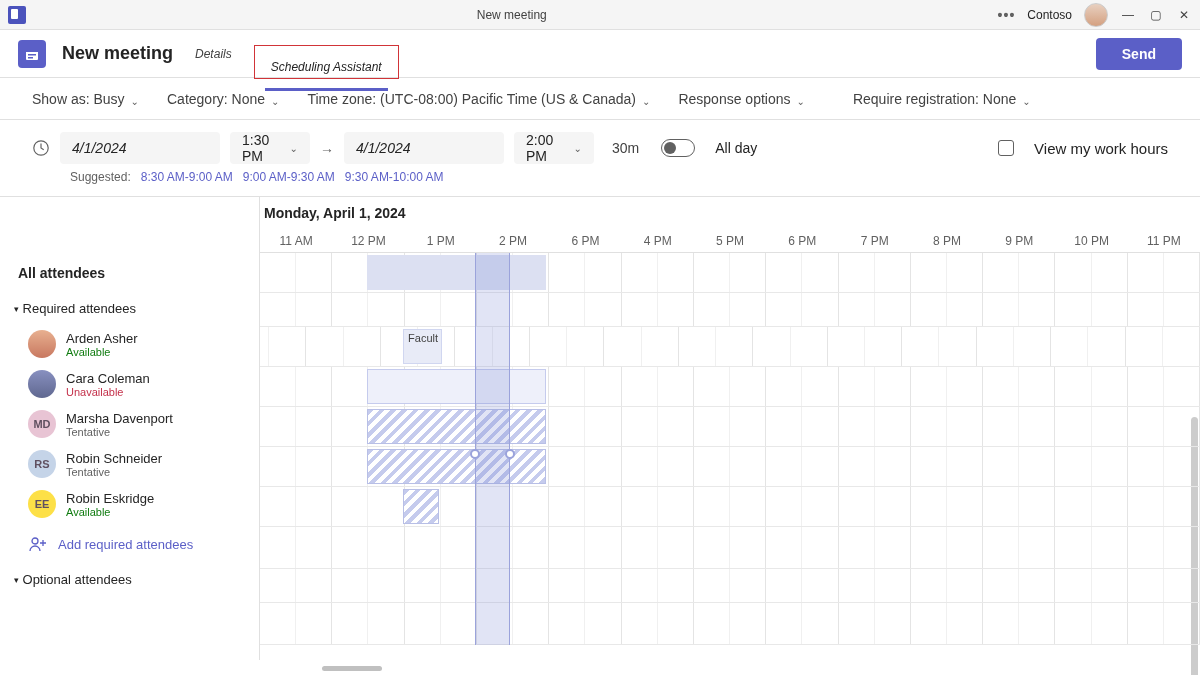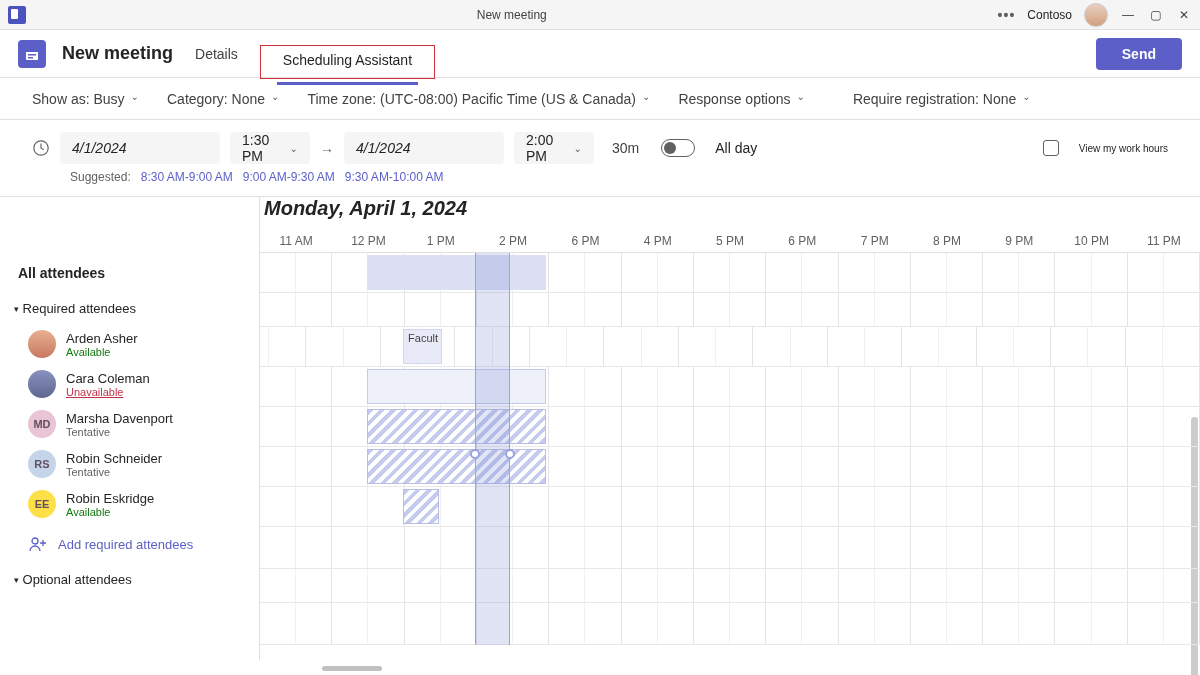--- a/index.html
+++ b/index.html
@@ -14,43 +14,43 @@
 .title-right .dots { color: #616161; font-weight: bold; letter-spacing: 1px; }
 .title-right .org { font-size: 12px; }
 .avatar { width: 24px; height: 24px; border-radius: 50%; background: linear-gradient(#e8d0c0,#d4a080); border: 1px solid #ccc; }
 .winbtn { width: 16px; height: 16px; display: flex; align-items: center; justify-content: center; color: #424242; font-size: 12px; cursor: pointer; }
 
 
 .header { height: 48px; display: flex; align-items: center; padding: 0 18px; gap: 16px; border-bottom: 1px solid #e0e0e0; }
 .cal-icon { width: 28px; height: 28px; background: #5b5fc7; border-radius: 4px; display: flex; align-items: center; justify-content: center; }
 .cal-icon svg { fill: #fff; }
 .page-title { font-size: 18px; font-weight: 700; }
-.tab { font-size: 14px; color: #424242; padding: 14px 6px; cursor: pointer; }
+.tab { font-size: 12px; color: #424242; padding: 14px 6px; cursor: pointer; font-style: italic; }
 .tab.active { color: #242424; border-bottom: 3px solid #5b5fc7; }
-.highlight-box { border: 1px solid #d13438; padding: 0 16px; height: 34px; display: flex; align-items: center; margin-top: 16px; }
+.highlight-box { border: 1px solid #d13438; padding: 0 10px; height: 34px; display: flex; align-items: flex-start; margin-top: 16px; }
 .spacer { flex: 1; }
 .send-btn { background: #5b5fc7; color: #fff; border: none; padding: 8px 26px; border-radius: 4px; font-size: 14px; font-weight: 600; cursor: pointer; }
 
 
 .options { height: 42px; display: flex; align-items: center; padding: 0 32px; gap: 28px; font-size: 14px; color: #424242; border-bottom: 1px solid #e0e0e0; }
-.opt { display: flex; align-items: flex-start; gap: 6px; cursor: pointer; }
+.opt { display: flex; align-items: flex-end; gap: 6px; cursor: pointer; }
 .chev { font-size: 10px; color: #616161; }
 
 
 .timerow { padding: 12px 32px 0; display: flex; align-items: center; gap: 10px; }
 .clock-icon { width: 18px; height: 18px; color: #616161; }
 .date-input, .time-input { background: #f5f5f5; border: none; padding: 8px 12px; border-radius: 4px; font-size: 14px; color: #242424; height: 32px; }
 .date-input { width: 160px; font-style: italic; }
 .time-input { width: 80px; display: flex; align-items: center; justify-content: space-between; cursor: pointer; }
 .arrow-right { color: #616161; }
 .duration { font-size: 14px; color: #424242; margin-left: 8px; }
 .toggle { width: 34px; height: 18px; border-radius: 9px; background: #fff; border: 1px solid #616161; position: relative; margin-left: 12px; cursor: pointer; }
 .toggle::after { content: ""; position: absolute; width: 12px; height: 12px; border-radius: 50%; background: #616161; left: 2px; top: 2px; }
 .allday { font-size: 14px; margin-left: 10px; }
-.view-hours { margin-left: auto; display: flex; align-items: center; gap: 20px; font-size: 10px; }
+.view-hours { margin-left: auto; display: flex; align-items: center; gap: 20px; font-size: 15px; }
 .chk { width: 16px; height: 16px; border: 1px solid #616161; border-radius: 3px; }
 
 
 .suggested { padding: 6px 44px 12px 70px; font-size: 12px; color: #616161; display: flex; gap: 10px; }
 .suggested a { color: #5b5fc7; cursor: pointer; }
 
 .divider-h { height: 1px; background: #e0e0e0; }
 
 
 .main { display: flex; height: 463px; position: relative; }
@@ -60,28 +60,28 @@
 
 .date-label-row { height: 56px; padding: 8px 8px 8px 8px; }
 .all-att { padding: 12px 18px; font-size: 14px; font-weight: 600; }
 .section-hdr { display: flex; align-items: center; gap: 4px; padding: 8px 14px; font-size: 13px; cursor: pointer; }
 .section-hdr .caret { font-size: 9px; }
 .attendee { display: flex; align-items: center; gap: 10px; padding: 6px 18px 6px 28px; height: 40px; }
 .att-av { width: 28px; height: 28px; border-radius: 50%; display: flex; align-items: center; justify-content: center; font-size: 11px; font-weight: 600; color: #fff; flex-shrink: 0; }
 .att-info .name { font-size: 13px; }
 .att-info .status { font-size: 11px; }
 .status.available { color: #107c10; }
-.status.unavailable { color: #c4314b; text-decoration: underline; }
+.status.unavailable { color: #c4314b; }
 .status.tentative { color: #616161; }
 .add-link { display: flex; align-items: center; gap: 10px; padding: 10px 18px 10px 28px; color: #5b5fc7; font-size: 13px; cursor: pointer; }
 .people-icon { width: 20px; height: 20px; }
 
 
 .grid-header { height: 56px; border-bottom: 1px solid #e0e0e0; position: relative; }
-.date-label { position: absolute; left: 4px; top: 0; font-size: 20px; font-weight: 600; font-style: italic; }
+.date-label { position: absolute; left: 4px; top: 8px; font-size: 14px; font-weight: 600; }
 .hour-labels { position: absolute; bottom: 4px; left: 0; right: 0; display: flex; }
 .hour-label { flex: 1; font-size: 12px; color: #616161; text-align: center; }
 .grid-body { position: relative; }
 .grid-row { height: 40px; border-bottom: 1px solid #e8e8e8; display: flex; position: relative; }
 .cell { flex: 1; border-right: 1px solid #f0f0f0; }
 .cell:nth-child(2n) { border-right: 1px solid #e4e4e4; }
 
 
 .busy-solid { position: absolute; background: #dce0f2; top: 2px; bottom: 2px; }
 .busy-tentative { position: absolute; top: 2px; bottom: 2px; background: repeating-linear-gradient(135deg, #c5cbed 0, #c5cbed 4px, #fff 4px, #fff 8px); border: 1px solid #b8bfe6; }

